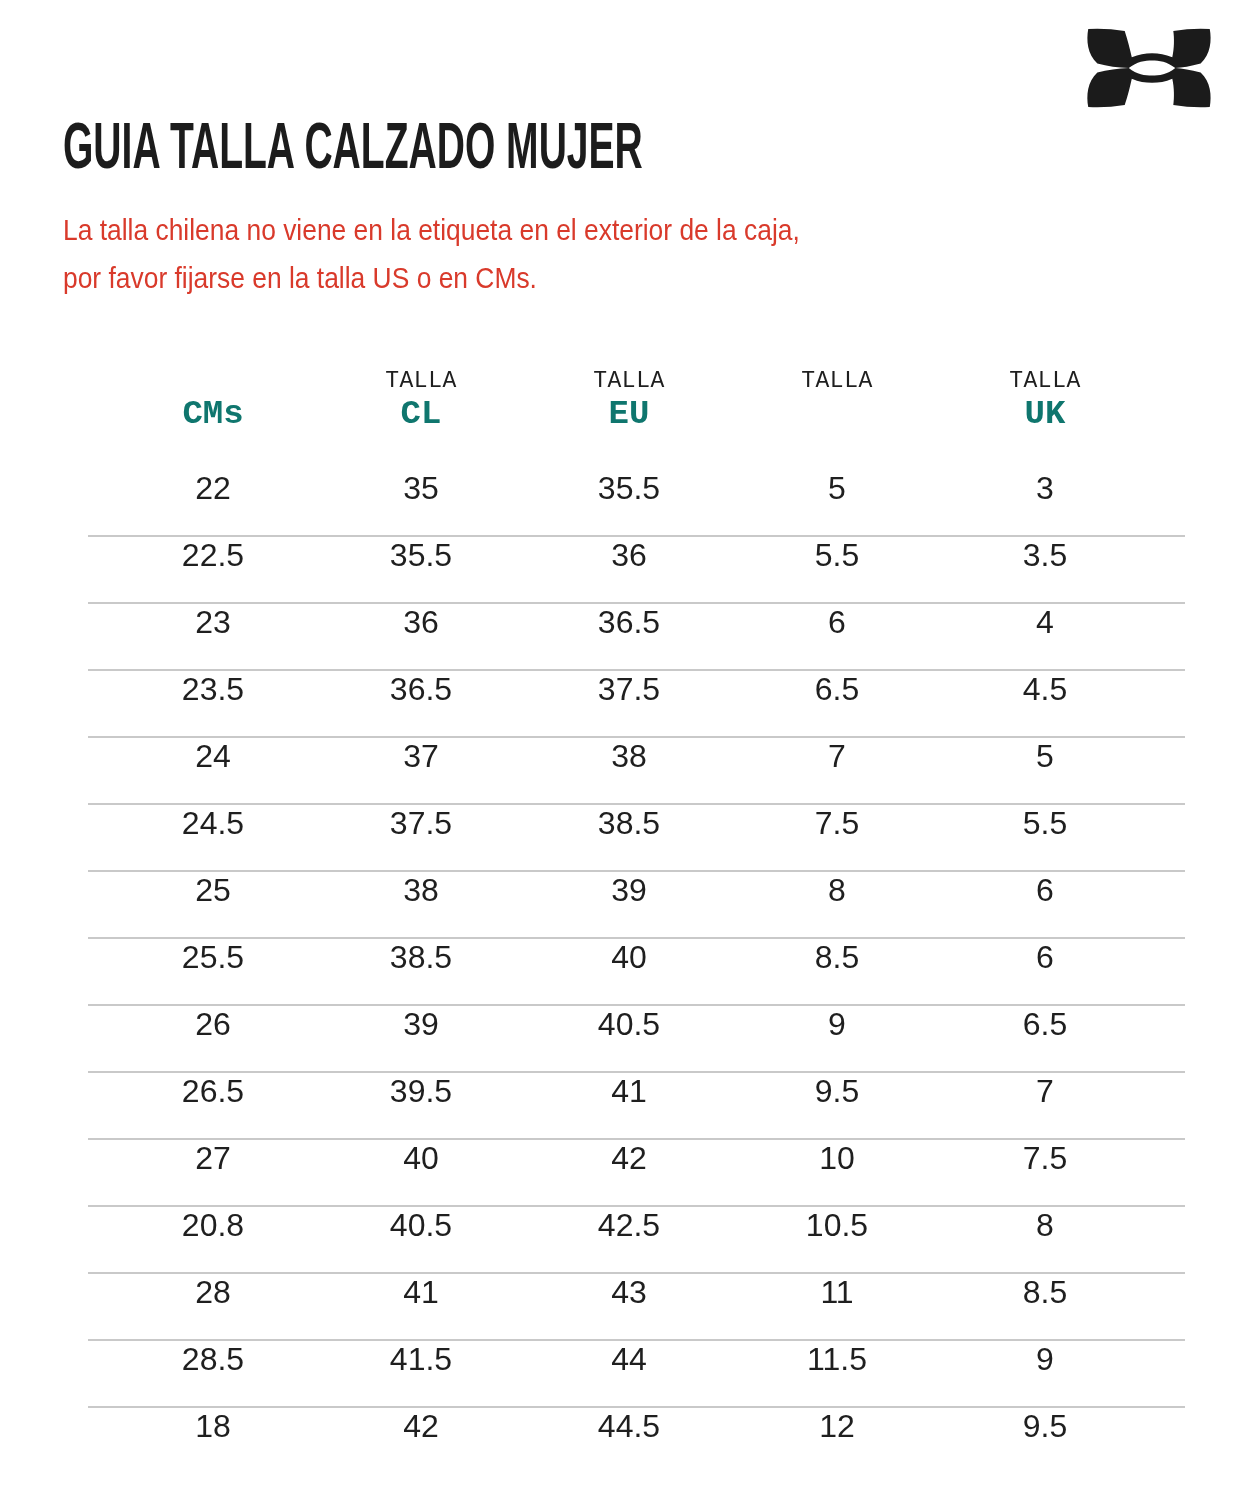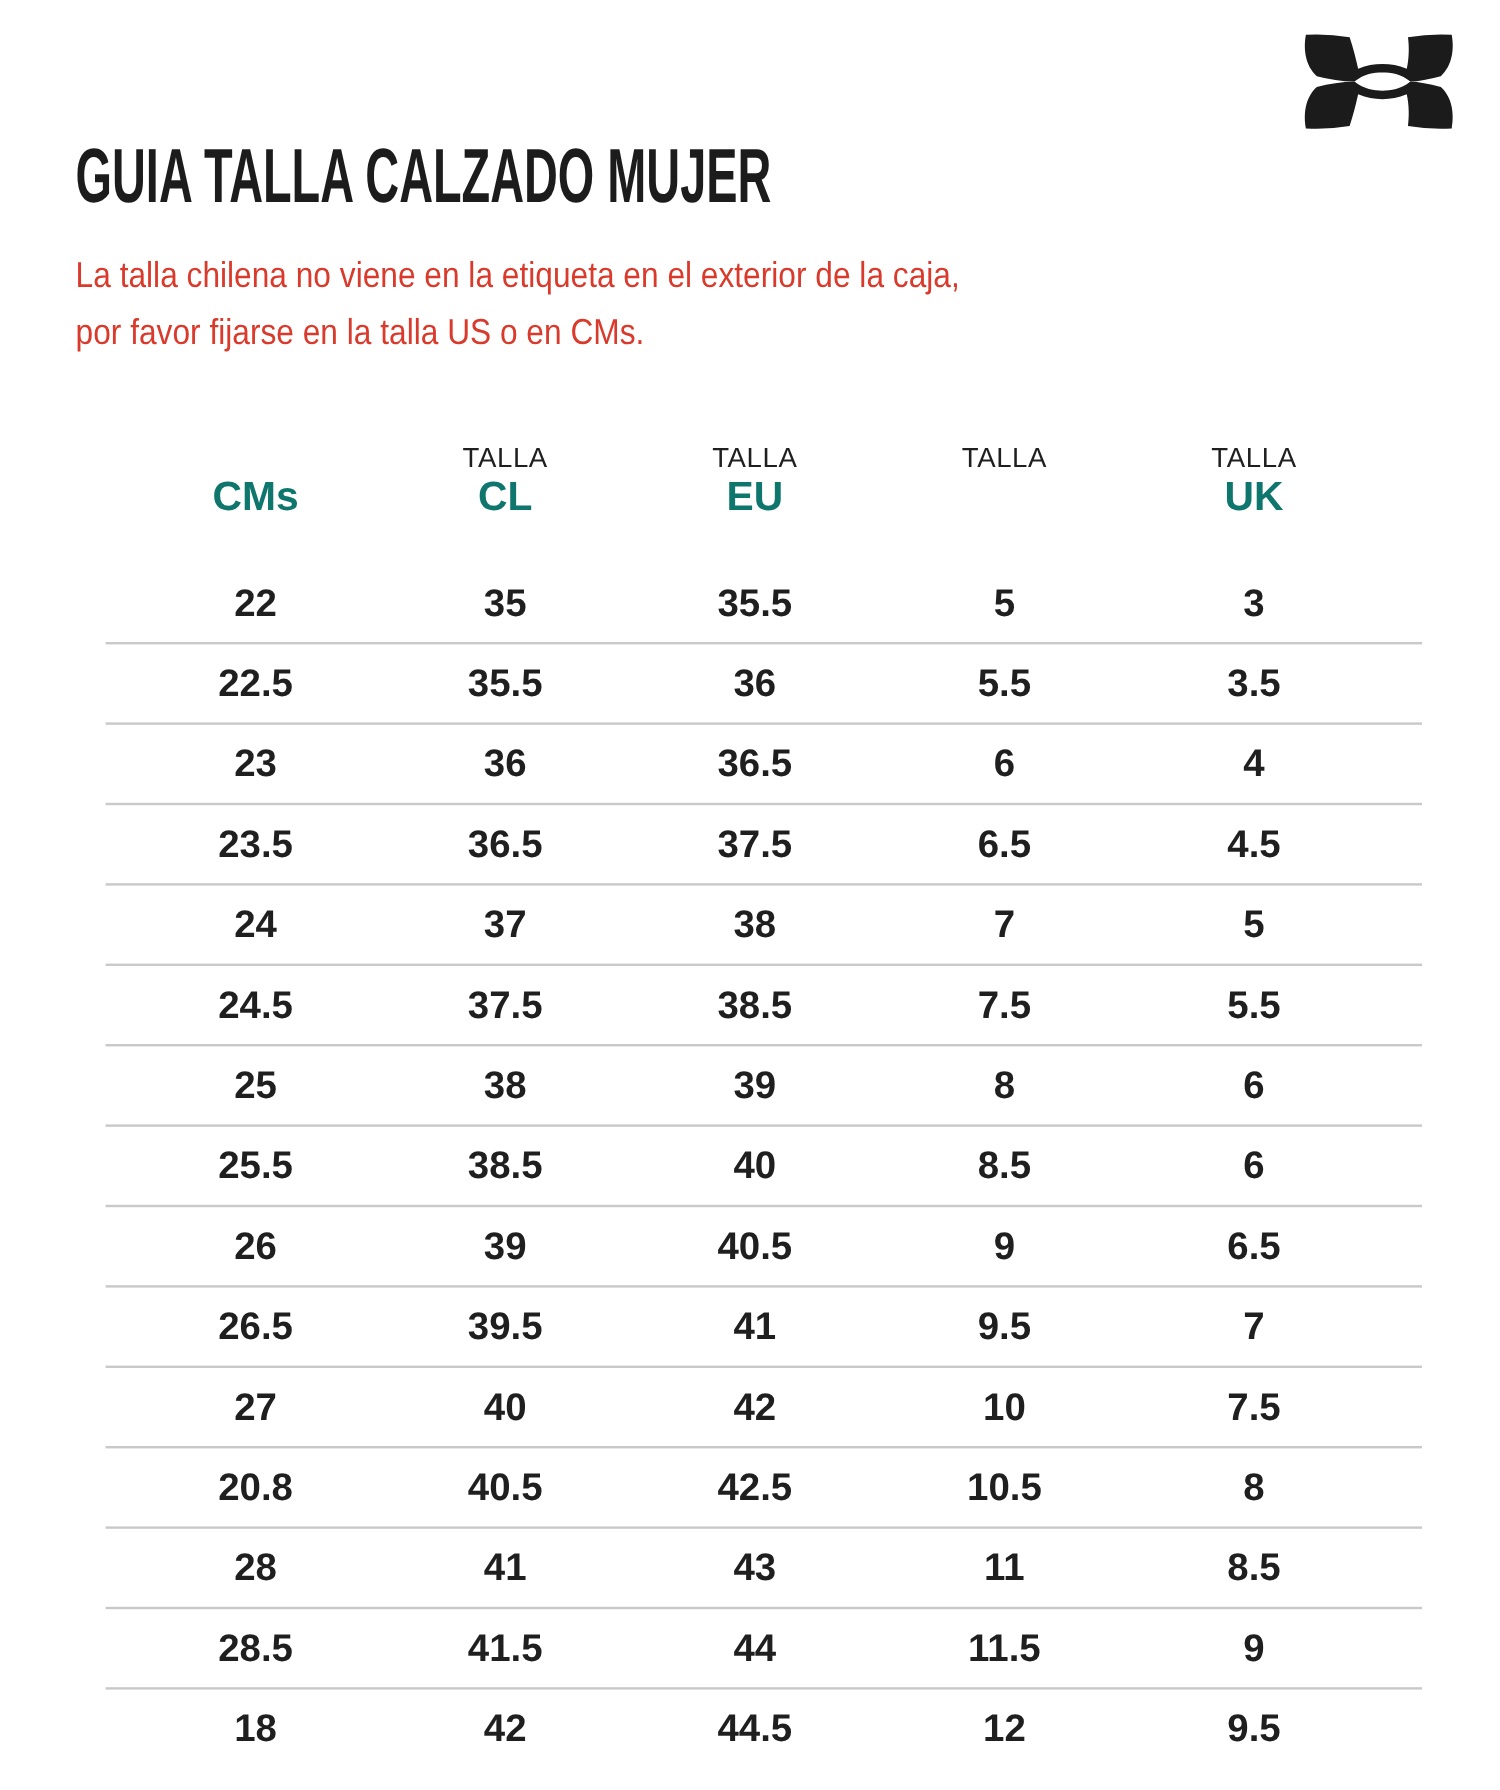--- a/index.html
+++ b/index.html
@@ -46,43 +46,42 @@
     transform-origin: 0 0;
   }
   .note-line { display: block; }
 
   .size-table {
     position: absolute;
     left: 88px; top: 368px;
     width: 1097px;
   }
   .thead { display: flex; padding-left: 21px; }
-  .hcell { width: 208px; text-align: center; }
+  .hcell { width: 208px; text-align: center; font-family: Liberation Mono, monospace; }
   .col-top {
     font-size: 23px;
     line-height: 26px;
     height: 26px;
     font-weight: 400;
     letter-spacing: 0.5px;
     color: #1f1f1f;
   }
   .col-label {
     font-size: 34px;
     line-height: 40px;
     font-weight: 700;
     color: #0f766e;
   }
   .tbody { margin-top: 36px; }
   .trow {
     height: 65px;
     display: flex;
-    align-items: center;
+    align-items: flex-start;
     padding-left: 21px;
     border-bottom: 2px solid #c9c9c9;
-    font-weight: bold;
   }
   .trow:last-child { border-bottom: none; }
   .tcell {
     width: 208px;
     text-align: center;
     font-size: 32px;
     color: #1f1f1f;
   }
 </style>
 </head>

